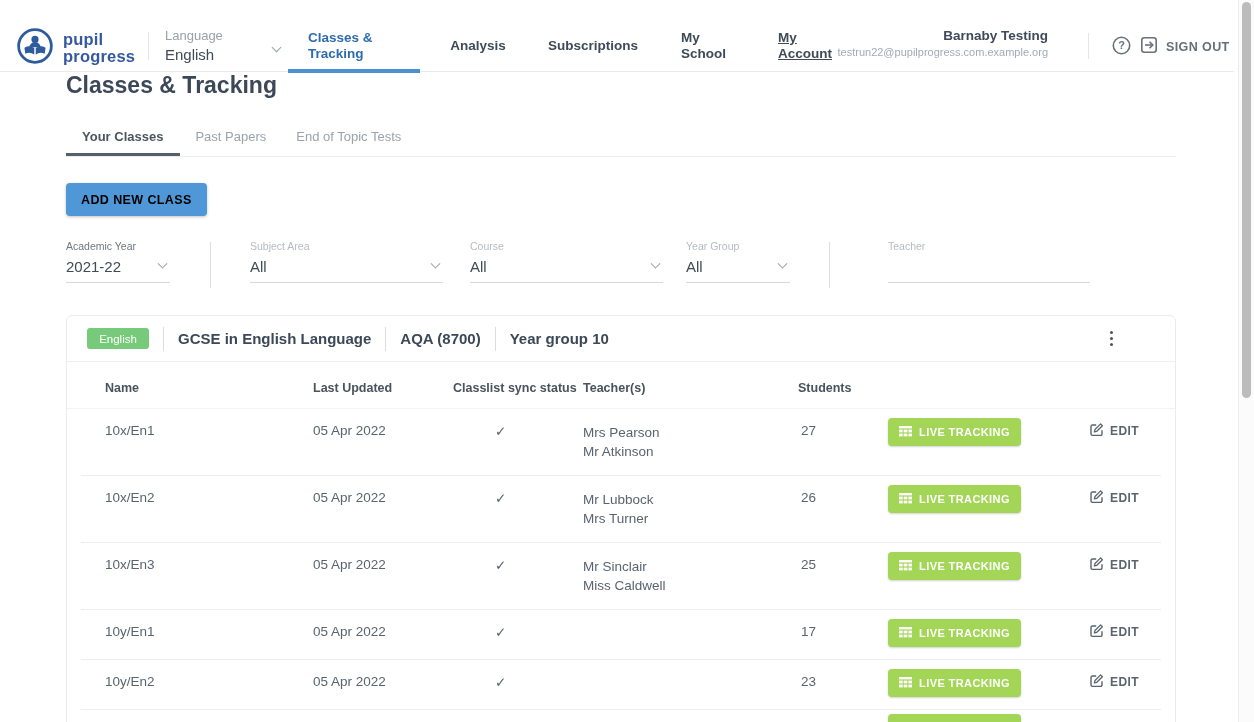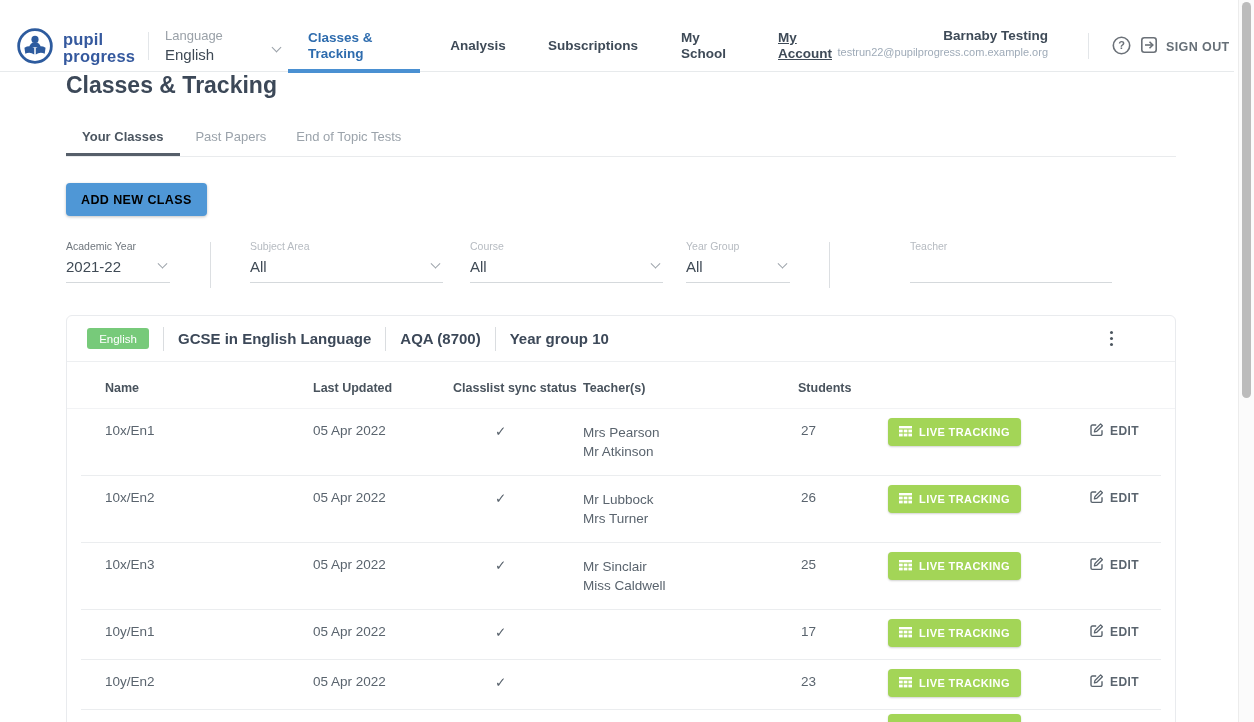--- a/index.html
+++ b/index.html
@@ -52,21 +52,21 @@
   .filter { position:absolute; top:240px; }
   .flabel { font-size:10.5px; color:#b6bbc1; margin-bottom:5px; }
   .filter:nth-of-type(1) .flabel { color:#6f767d; }
   .fline { border-bottom:1px solid #d5d9dc; padding-bottom:7px; display:flex; align-items:center; justify-content:space-between; min-height:26px;gap:36px; }
   .fvalue { font-size:15px; color:#3f4a55; min-height:17px; }
   .fchev { margin-right:4px; transform:rotate(45deg) translate(-2px,-2px); }
   .filter:nth-of-type(1) { left:66px;  width:104px; }
   .filter:nth-of-type(2) { left:250px; width:193px; }
   .filter:nth-of-type(3) { left:470px; width:193px; }
   .filter:nth-of-type(4) { left:686px; width:104px; }
-  .filter:nth-of-type(5) { left:910px; width:202px; }
+  .filter:nth-of-type(5) { left:888px; width:202px; }
   .fdivider { position:absolute; top:242px; width:1px; height:46px; background:#dcdfe2; }
   .fdiv1 { left:210px; } .fdiv2 { left:829px; }
 
   
   .card { position:absolute; left:66px; top:315px; width:1110px; height:440px; background:#fff; border:1px solid #e9ebee; border-radius:6px; overflow:hidden; }
   .card-header { display:flex; align-items:center; height:46px; padding:0 20px; border-bottom:1px solid #edeff1; }
   .badge { width:62px; height:21px; border-radius:3px; background:#77ca7a; color:#fff; font-size:11.5px; display:flex; align-items:center; justify-content:center; }
   .chsep { width:1px; height:24px; background:#dadde0; margin:0 14px; }
   .ch-title { font-size:15px; font-weight:700; color:#3c4858; }
   .kebab { margin-left:auto; margin-right:38px; display:flex; flex-direction:column; gap:2.5px; padding:4px; cursor:pointer; }

